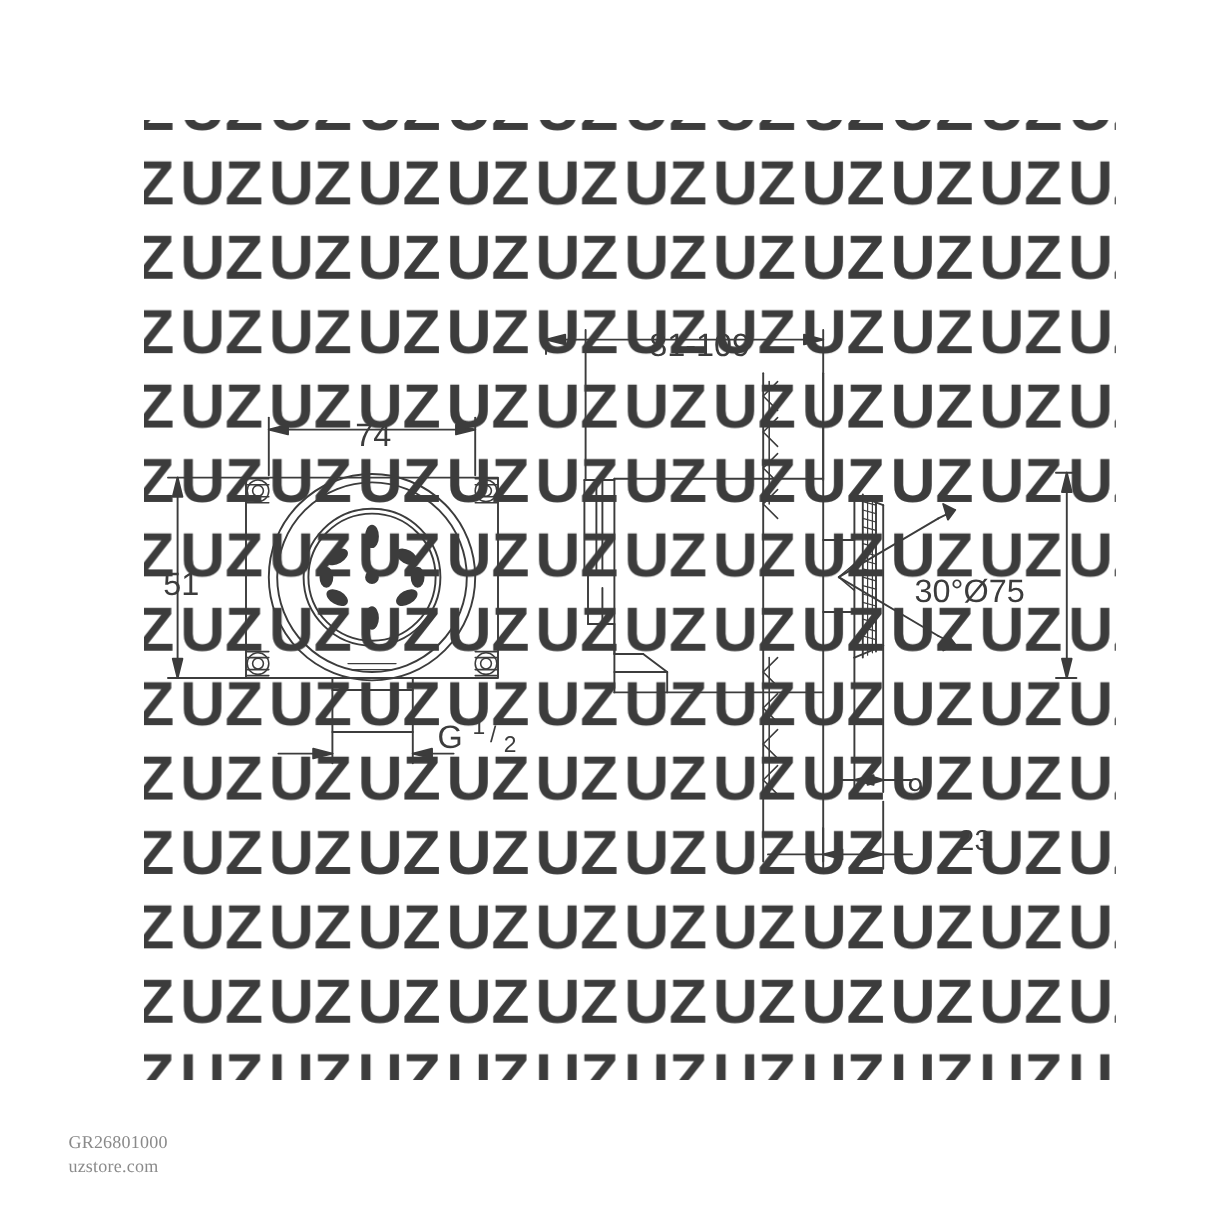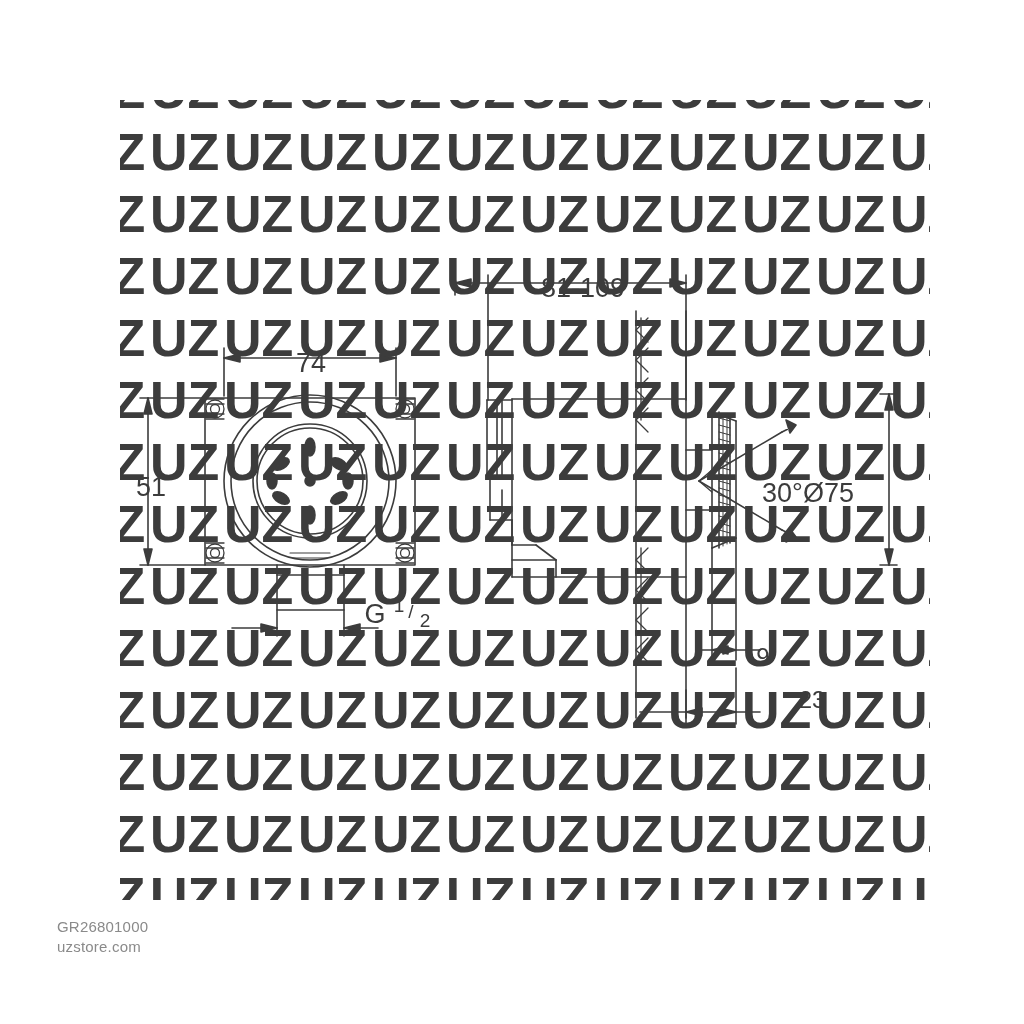--- a/index.html
+++ b/index.html
@@ -11,25 +11,26 @@
     overflow:hidden;
   }
   #stage{position:absolute;left:0;top:0;width:1024px;height:1024px;}
   .wm{
     position:absolute;left:0;top:0;width:1024px;height:1024px;
     pointer-events:none;
   }
   .footer{
     position:absolute;
     left:57px;
-    bottom:67px;
+    bottom:41px;
     font-size:15px;
     line-height:20px;
     color:#8a8a8a;
     letter-spacing:0.2px;
+    font-family:Liberation Serif, serif;
   }
   .footer div{white-space:nowrap;}
   svg{display:block;}
   text{font-family:"Liberation Sans", sans-serif;fill:#3c3c3c;}
 </style>
 </head>
 <body>
 
 <div id="stage">
 

